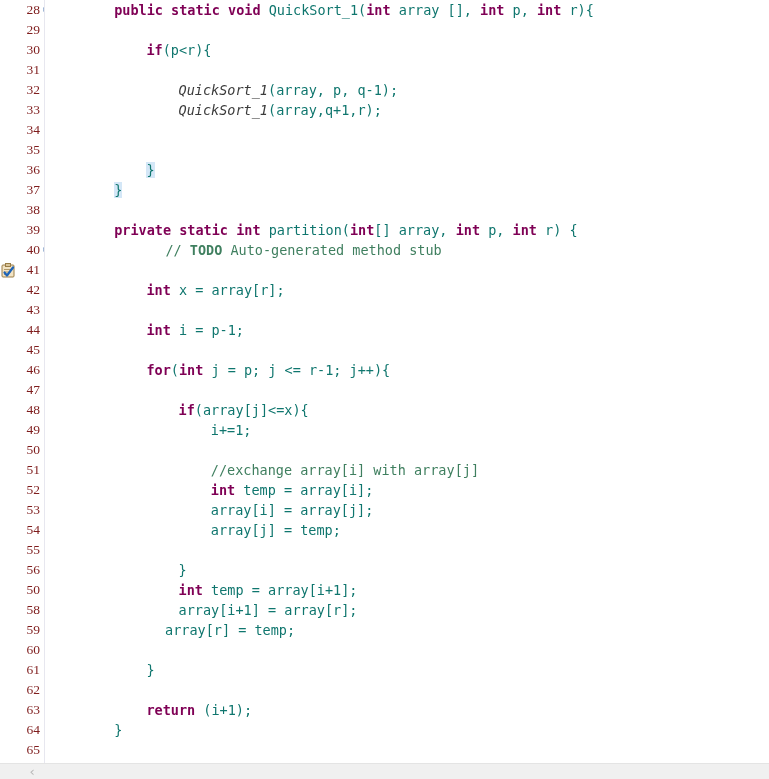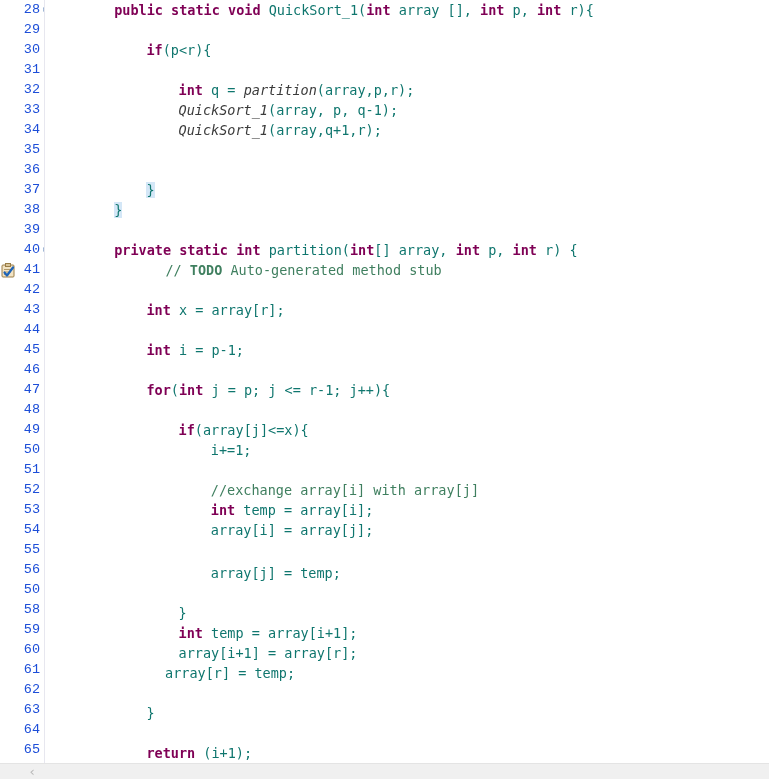--- a/index.html
+++ b/index.html
@@ -31,26 +31,26 @@
     background: #ffffff;
     border-right: 1px solid #e7e7ef;
     box-sizing: border-box;
     overflow: hidden;
   }
   .gline {
     position: relative;
     height: 20px;
     line-height: 20px;
     font-size: 13.5px;
-    color: #1d4ed8;
+    color: #7f1d1d;
     text-align: right;
     padding-right: 4px;
     box-sizing: border-box;
     white-space: nowrap;
-    font-family: Liberation Mono, monospace;
+    font-family: Liberation Serif, serif;
   }
   .gline .num { display: inline-block; }
 
   
   .fold {
     position: absolute;
     right: -10px;
     top: 4px;
     width: 11px;
     height: 11px;
@@ -192,21 +192,20 @@
       <div class="gline"><span class="num">64</span></div>
       <div class="gline"><span class="num">65</span></div>
       <div class="gline"><span class="num">66</span></div>
     </div>
 
   <div id="code">
       <div class="cline" style="padding-left: 68.2px;"><span class="kw">public</span><span class="id"> </span><span class="kw">static</span><span class="id"> </span><span class="kw">void</span><span class="id"> </span><span class="id">QuickSort_1(</span><span class="kw">int</span><span class="id"> array [], </span><span class="kw">int</span><span class="id"> p, </span><span class="kw">int</span><span class="id"> r){</span></div>
       <div class="cline" style="padding-left: 36px;">&nbsp;</div>
       <div class="cline" style="padding-left: 100.4px;"><span class="kw">if</span><span class="id">(p&lt;r){</span></div>
       <div class="cline" style="padding-left: 36px;">&nbsp;</div>
-      <div class="cline" style="padding-left: 132.6px;"><span class="kw">int</span><span class="id"> q = </span><span class="mth">partition</span><span class="id">(array,p,r);</span></div>
       <div class="cline" style="padding-left: 132.6px;"><span class="mth">QuickSort_1</span><span class="id">(array, p, q-1);</span></div>
       <div class="cline" style="padding-left: 132.6px;"><span class="mth">QuickSort_1</span><span class="id">(array,q+1,r);</span></div>
       <div class="cline" style="padding-left: 36px;">&nbsp;</div>
       <div class="cline" style="padding-left: 36px;">&nbsp;</div>
       <div class="cline" style="padding-left: 100.4px;"><span class="id brhl">}</span></div>
       <div class="cline" style="padding-left: 68.2px;"><span class="id brhl">}</span></div>
       <div class="cline" style="padding-left: 36px;">&nbsp;</div>
       <div class="cline" style="padding-left: 68.2px;"><span class="kw">private</span><span class="id"> </span><span class="kw">static</span><span class="id"> </span><span class="kw">int</span><span class="id"> partition(</span><span class="kw">int</span><span class="id">[] array, </span><span class="kw">int</span><span class="id"> p, </span><span class="kw">int</span><span class="id"> r) {</span></div>
       <div class="cline" style="padding-left: 100.4px; margin-left: 19px;"><span class="cm">// </span><span class="todo">TODO</span><span class="cm"> Auto-generated method stub</span></div>
       <div class="cline" style="padding-left: 36px;">&nbsp;</div>
@@ -215,21 +214,21 @@
       <div class="cline" style="padding-left: 100.4px;"><span class="kw">int</span><span class="id"> i = p-1;</span></div>
       <div class="cline" style="padding-left: 36px;">&nbsp;</div>
       <div class="cline" style="padding-left: 100.4px;"><span class="kw">for</span><span class="id">(</span><span class="kw">int</span><span class="id"> j = p; j &lt;= r-1; j++){</span></div>
       <div class="cline" style="padding-left: 36px;">&nbsp;</div>
       <div class="cline" style="padding-left: 132.6px;"><span class="kw">if</span><span class="id">(array[j]&lt;=x){</span></div>
       <div class="cline" style="padding-left: 164.8px;"><span class="id">i+=1;</span></div>
       <div class="cline" style="padding-left: 36px;">&nbsp;</div>
       <div class="cline" style="padding-left: 164.8px;"><span class="cm">//exchange array[i] with array[j]</span></div>
       <div class="cline" style="padding-left: 164.8px;"><span class="kw">int</span><span class="id"> temp = array[i];</span></div>
       <div class="cline" style="padding-left: 164.8px;"><span class="id">array[i] = array[j];</span></div>
-      <div class="cline" style="padding-left: 164.8px; margin-top: 23px;"><span class="id">array[j] = temp;</span></div>
+      <div class="cline" style="padding-left: 164.8px;"><span class="id">array[j] = temp;</span></div>
       <div class="cline" style="padding-left: 36px;">&nbsp;</div>
       <div class="cline" style="padding-left: 132.6px;"><span class="id">}</span></div>
       <div class="cline" style="padding-left: 132.6px;"><span class="kw">int</span><span class="id"> temp = array[i+1];</span></div>
       <div class="cline" style="padding-left: 132.6px;"><span class="id">array[i+1] = array[r];</span></div>
       <div class="cline" style="padding-left: 119px;"><span class="id">array[r] = temp;</span></div>
       <div class="cline" style="padding-left: 36px;">&nbsp;</div>
       <div class="cline" style="padding-left: 100.4px;"><span class="id">}</span></div>
       <div class="cline" style="padding-left: 36px;">&nbsp;</div>
       <div class="cline" style="padding-left: 100.4px;"><span class="kw">return</span><span class="id"> (i+1);</span></div>
       <div class="cline" style="padding-left: 68.2px;"><span class="id">}</span></div>

